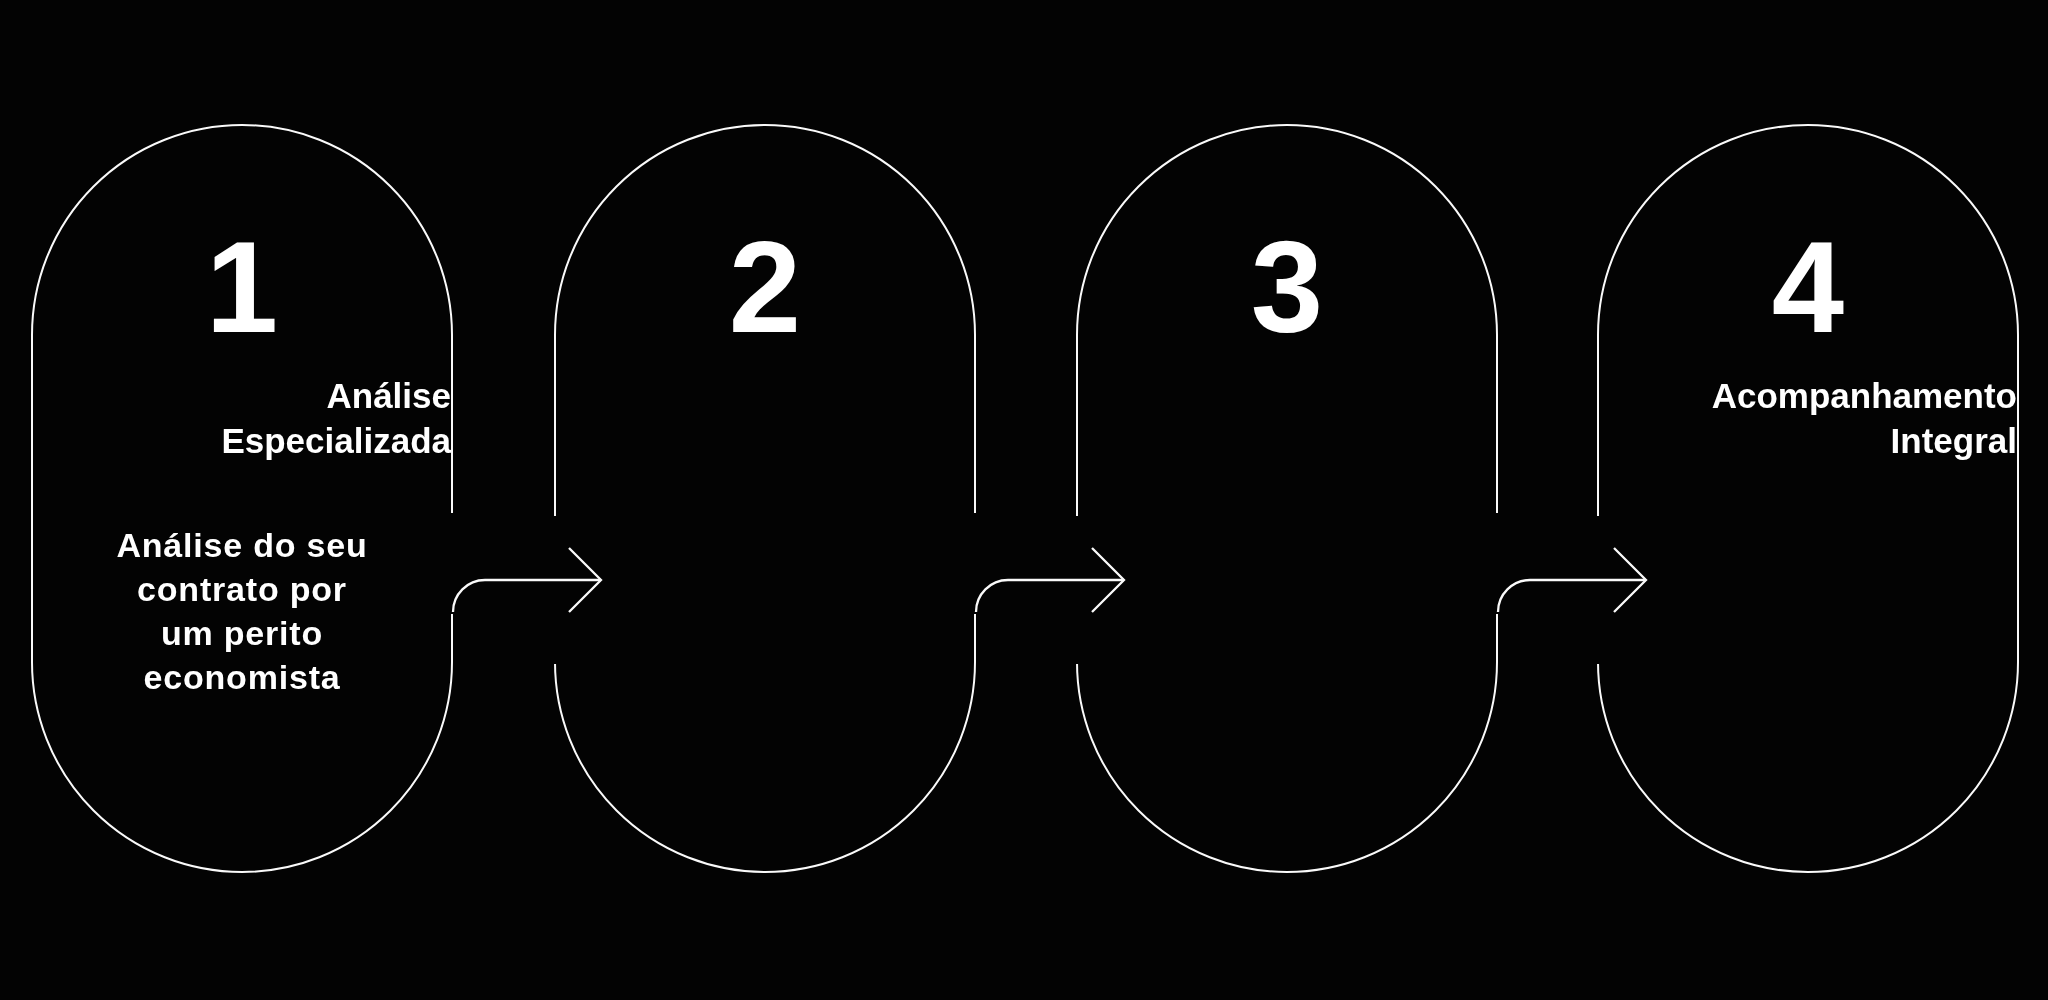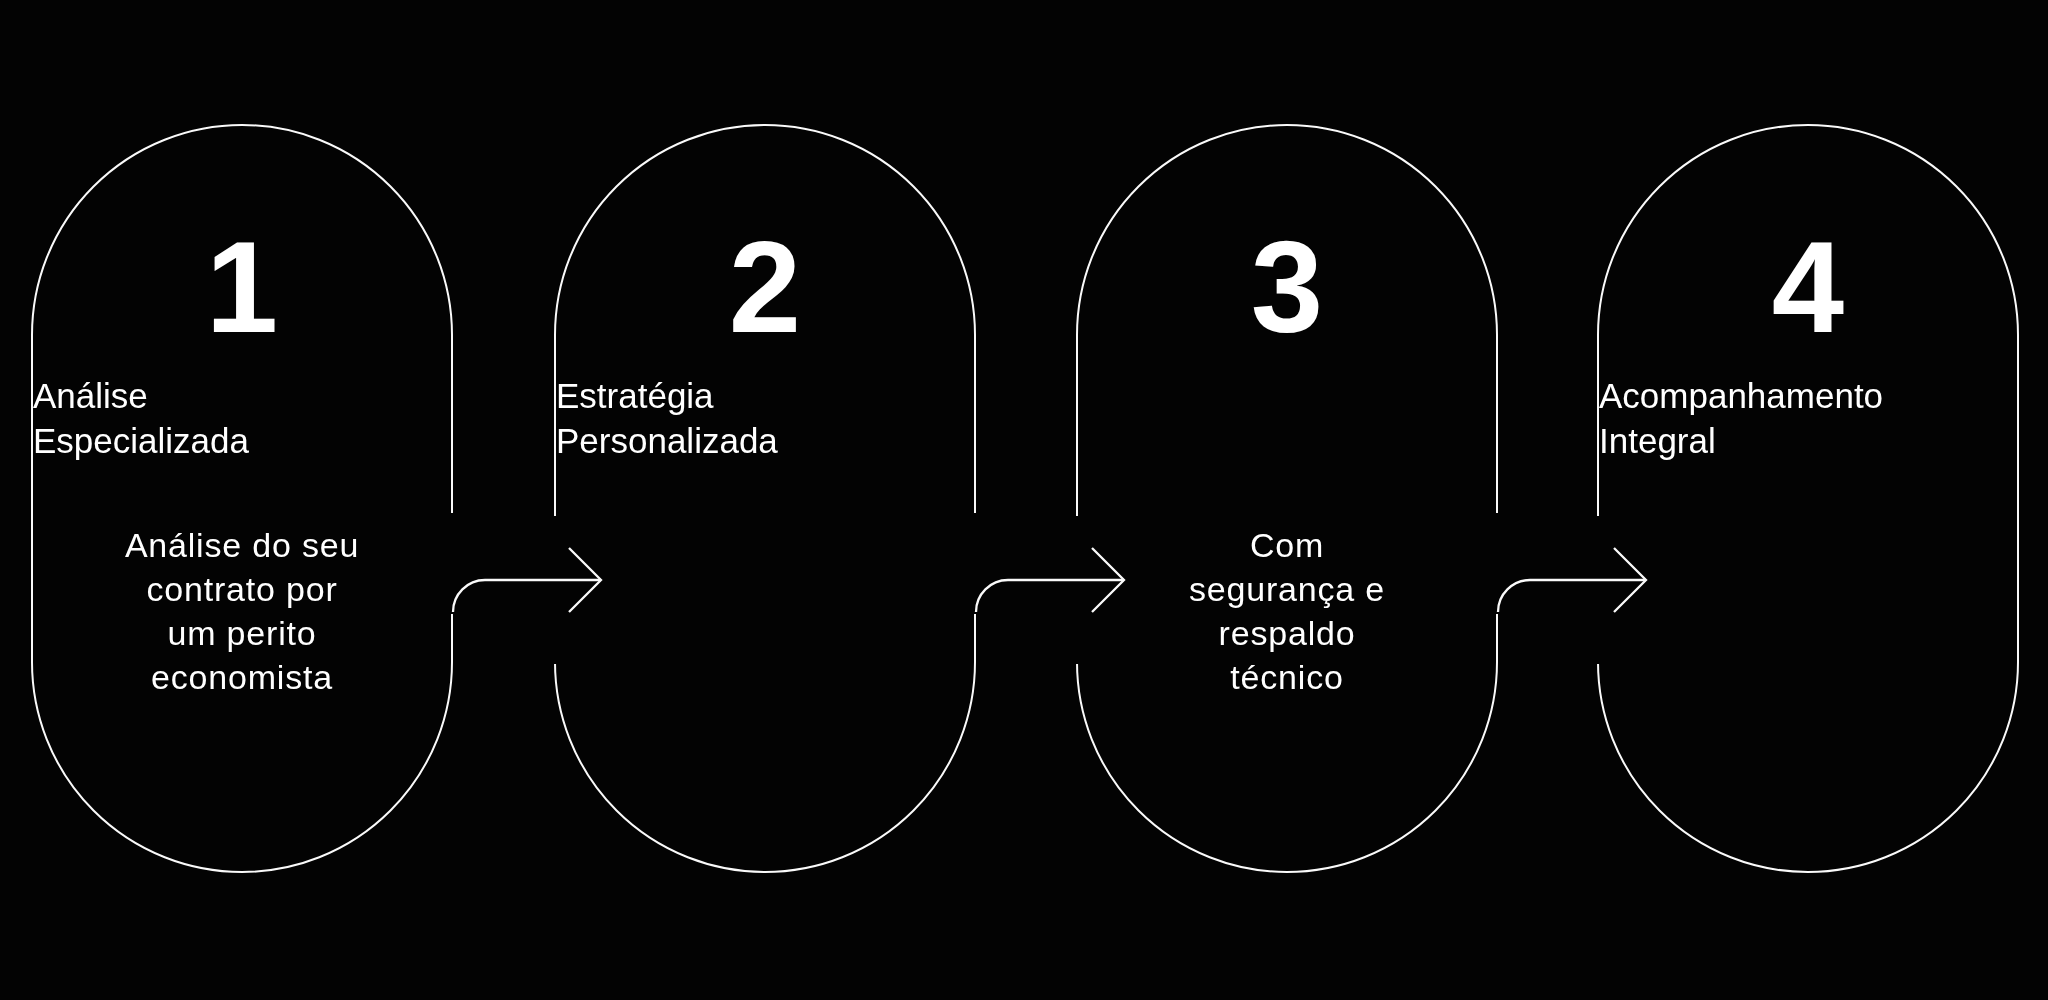--- a/index.html
+++ b/index.html
@@ -36,36 +36,36 @@
     line-height: 130px;
     font-weight: 700;
     letter-spacing: 0px;
   }
   .title {
     position: absolute;
     top: 247px;
     left: 0;
     width: 100%;
     margin: 0;
-    text-align: left;
+    text-align: right;
     font-size: 35px;
     line-height: 45px;
-    font-weight: 400;
+    font-weight: 700;
     white-space: pre-line;
   }
   .desc {
     position: absolute;
     top: 397px;
     left: 0;
     width: 100%;
     margin: 0;
     text-align: center;
     font-size: 34px;
     line-height: 44px;
-    font-weight: 400;
+    font-weight: 700;
     letter-spacing: 0.8px;
     white-space: pre-line;
   }
   
   .gap {
     position: absolute;
     width: 8px;
     background: #030303;
   }
   .gap.out { top: 513px; height: 101px; }
@@ -94,30 +94,24 @@
     <h2 class="title">Análise
 Especializada</h2>
     <p class="desc">Análise do seu
 contrato por
 um perito
 economista</p>
   </section>
 
   <section class="pill" style="left:554px">
     <div class="num">2</div>
-    <h2 class="title">Estratégia
-Personalizada</h2>
   </section>
 
   <section class="pill" style="left:1076px">
     <div class="num">3</div>
-    <p class="desc">Com
-segurança e
-respaldo
-técnico</p>
   </section>
 
   <section class="pill" style="left:1597px">
     <div class="num">4</div>
     <h2 class="title">Acompanhamento
 Integral</h2>
   </section>
 
   <div class="gap out" style="left:448px"></div>
   <div class="gap in" style="left:551px"></div>

